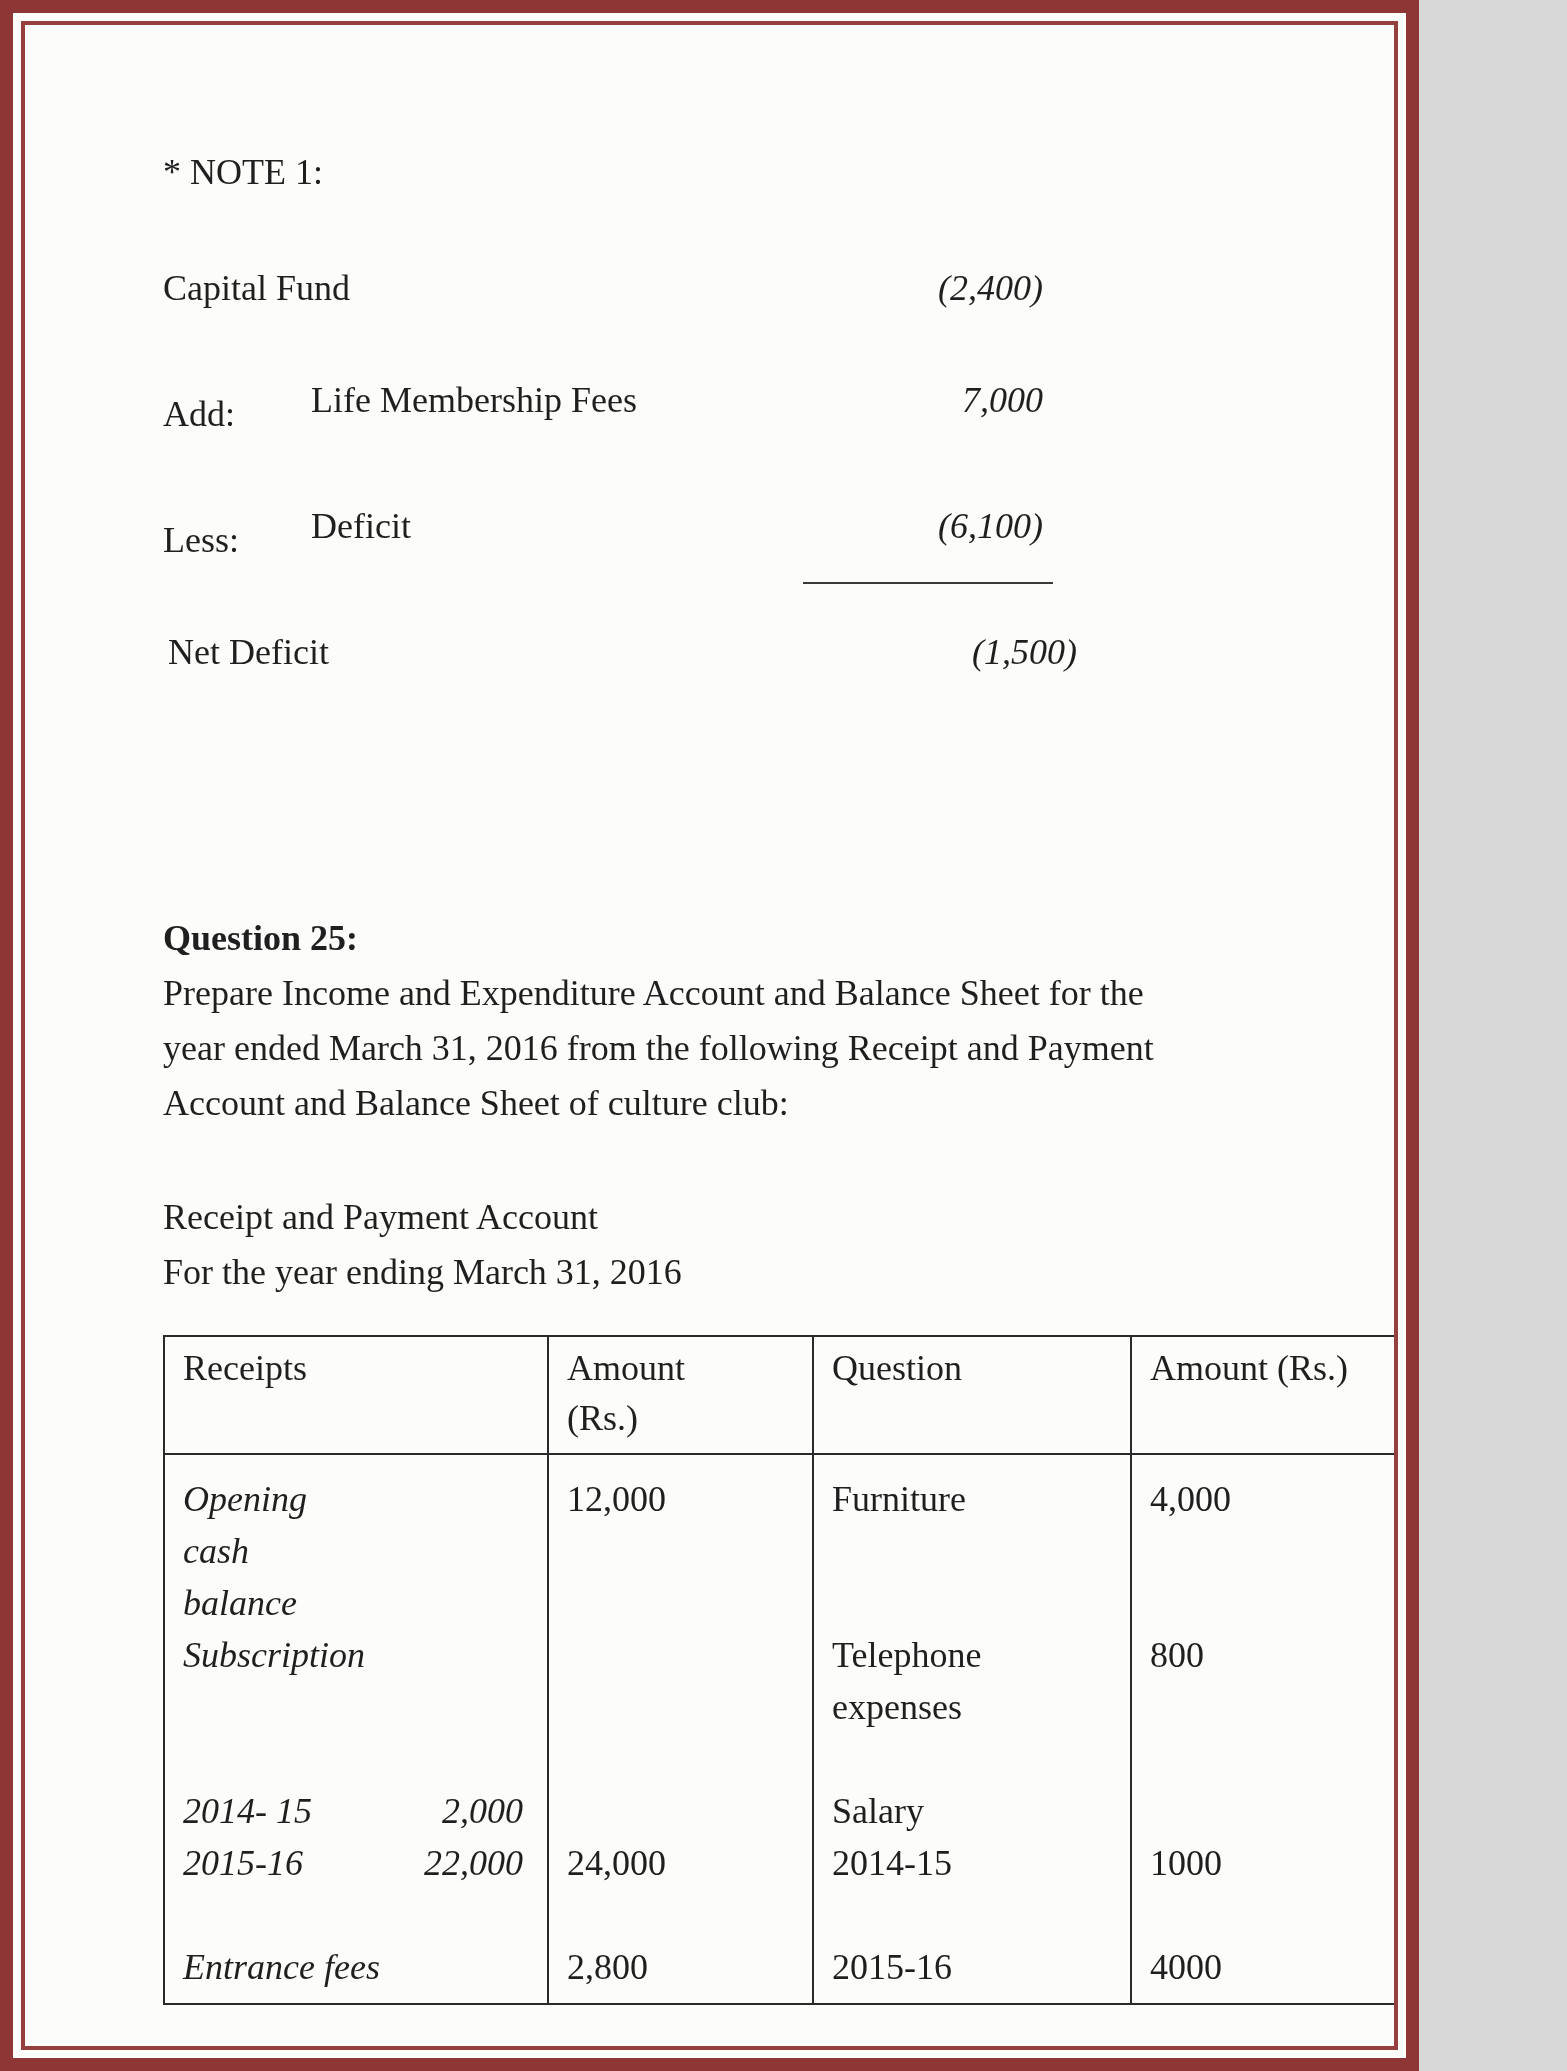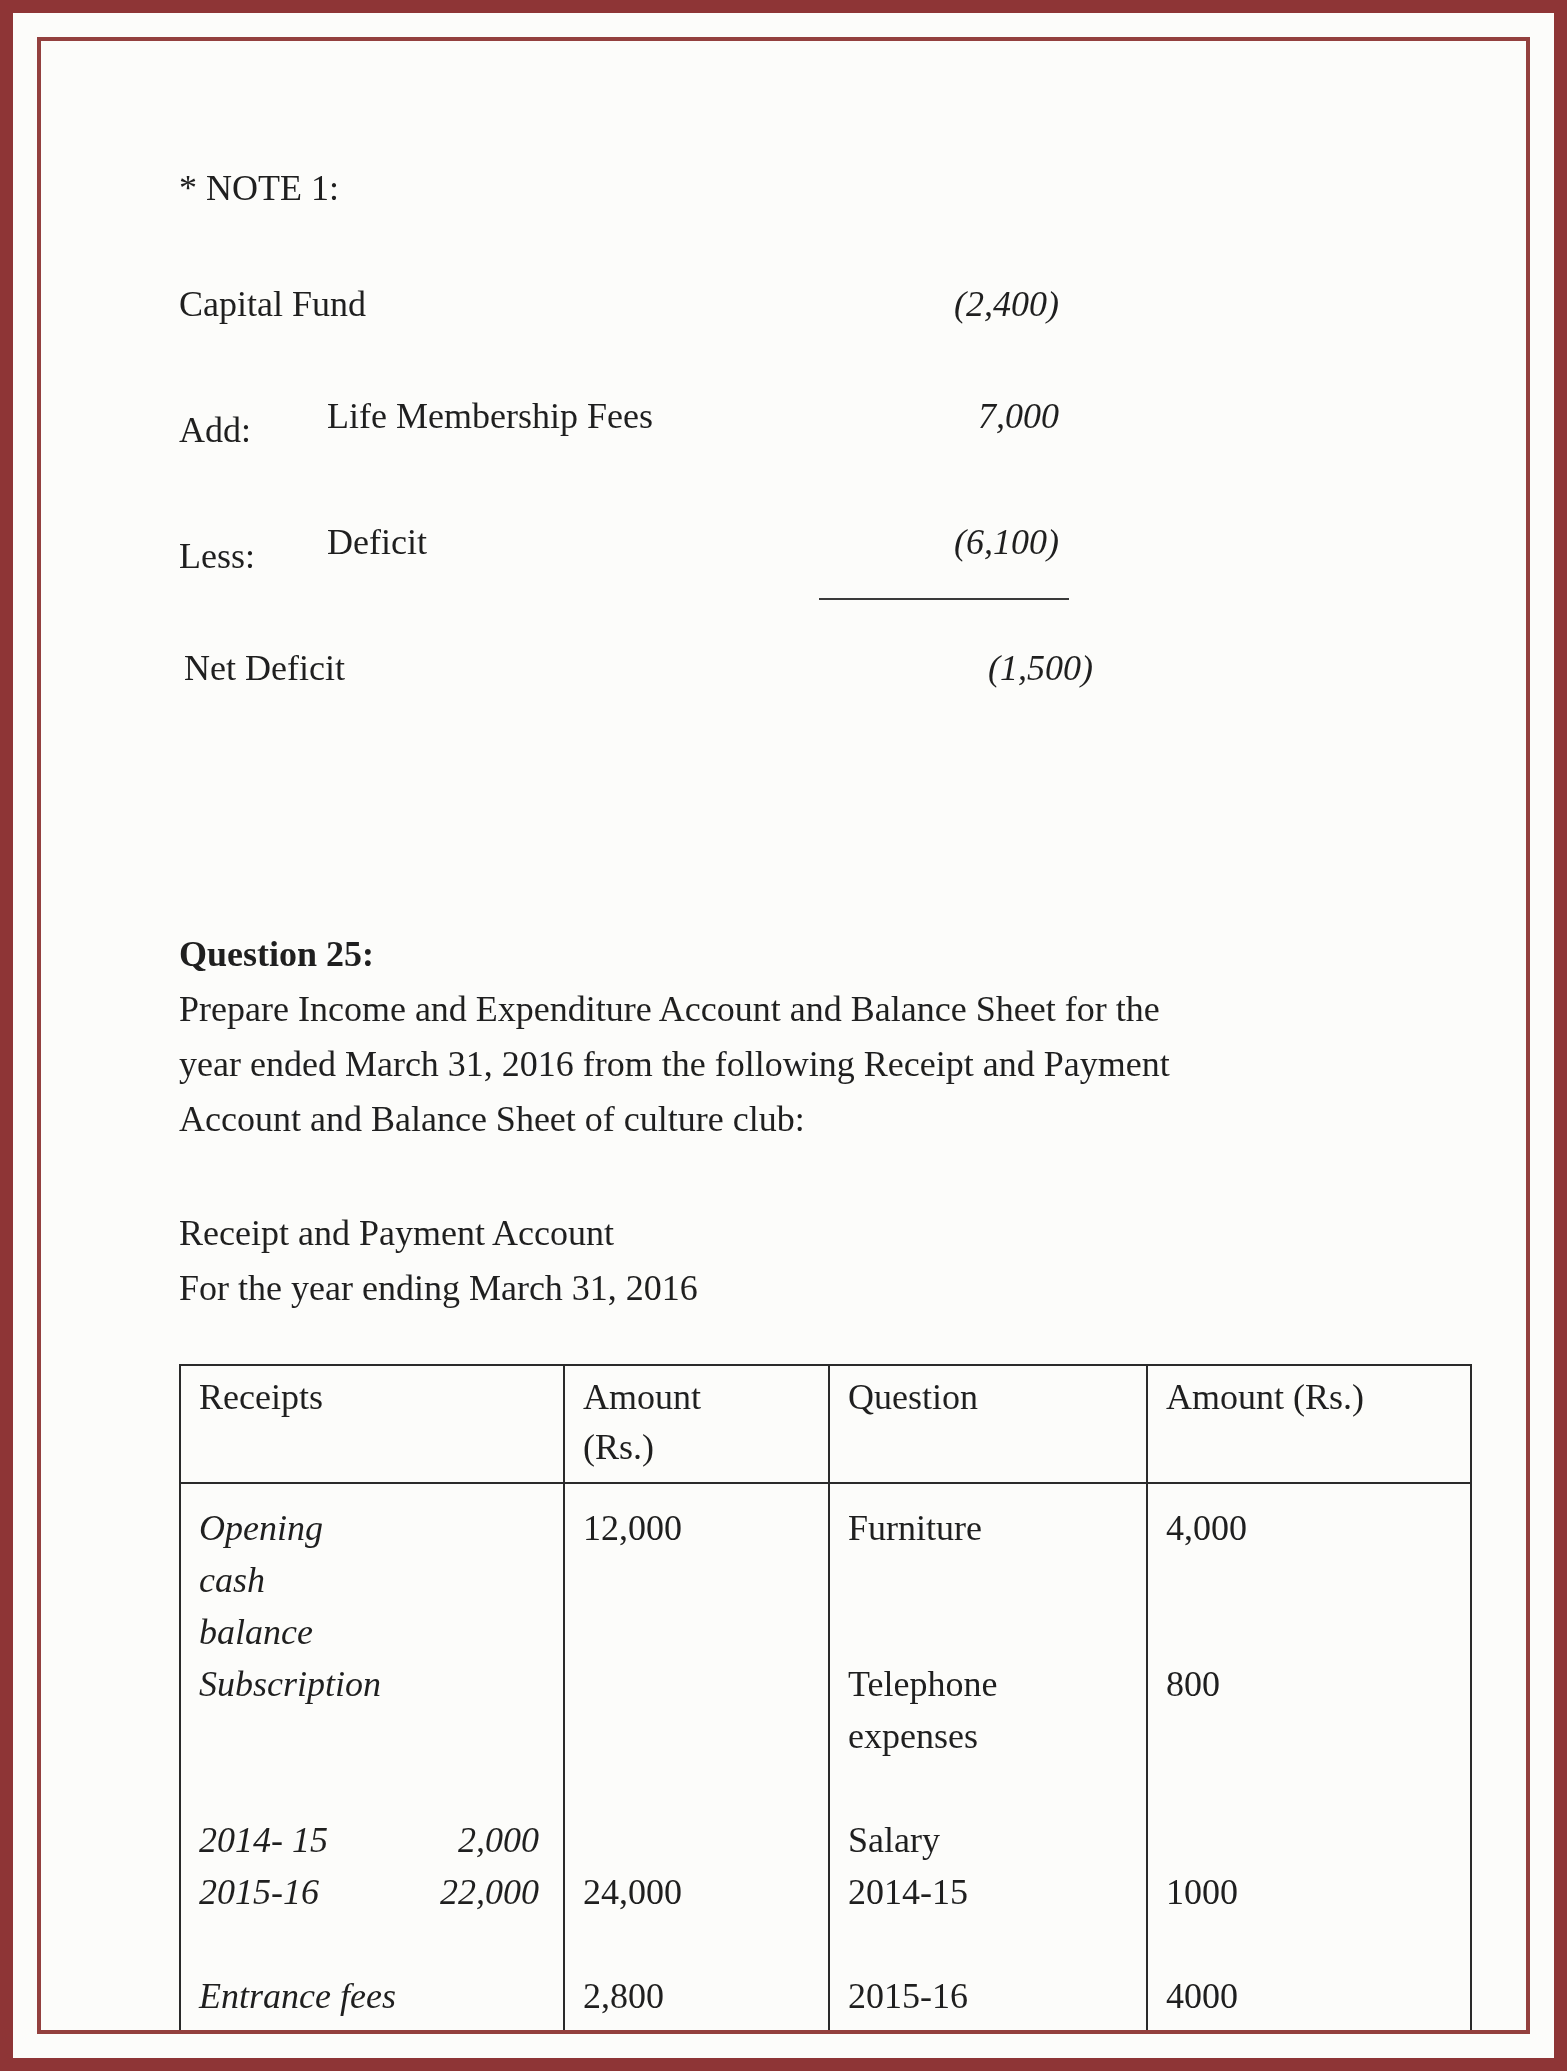--- a/index.html
+++ b/index.html
@@ -1,20 +1,20 @@
 <!DOCTYPE html>
 <html><head>
 <meta charset="utf-8">
 <style>
   html,body{margin:0;padding:0;background:#d8d8d8;}
   .page{
-    width:1567px;height:2071px;box-sizing:border-box;
+    width:1419px;height:2071px;box-sizing:border-box;
     background:#fcfcfa;
     border:13px solid #8e3536;
-    padding:24px;
+    padding:8px;
     font-family:"Liberation Serif", serif;
     color:#1f1f1f;
     overflow:hidden;
   }
   .inner{
     box-sizing:border-box;width:100%;height:100%;
     border:4px solid #93403e;
     overflow:hidden;
   }
   .content{
@@ -33,21 +33,21 @@
     border-top:2px solid #3a3a3a;
   }
   .note-row.net{margin-top:46px;padding-left:5px;gap:34px;}
   .note-row.net .note-label{width:615px;}
   .question{margin-top:237px;}
   .question-title{font-weight:bold;line-height:55px;}
   .q-line{line-height:55px;}
   .account{margin-top:59px;}
   .a-line{line-height:55px;}
   table.rp-table{
-    margin-top:48px;
+    margin-top:35px;
     border-collapse:collapse;
     table-layout:fixed;
     width:1291px;
     font-size:36px;
   }
   .rp-table th,.rp-table td{
     border:2px solid #2a2a2a;
     vertical-align:top;
     font-weight:normal;
     text-align:left;

